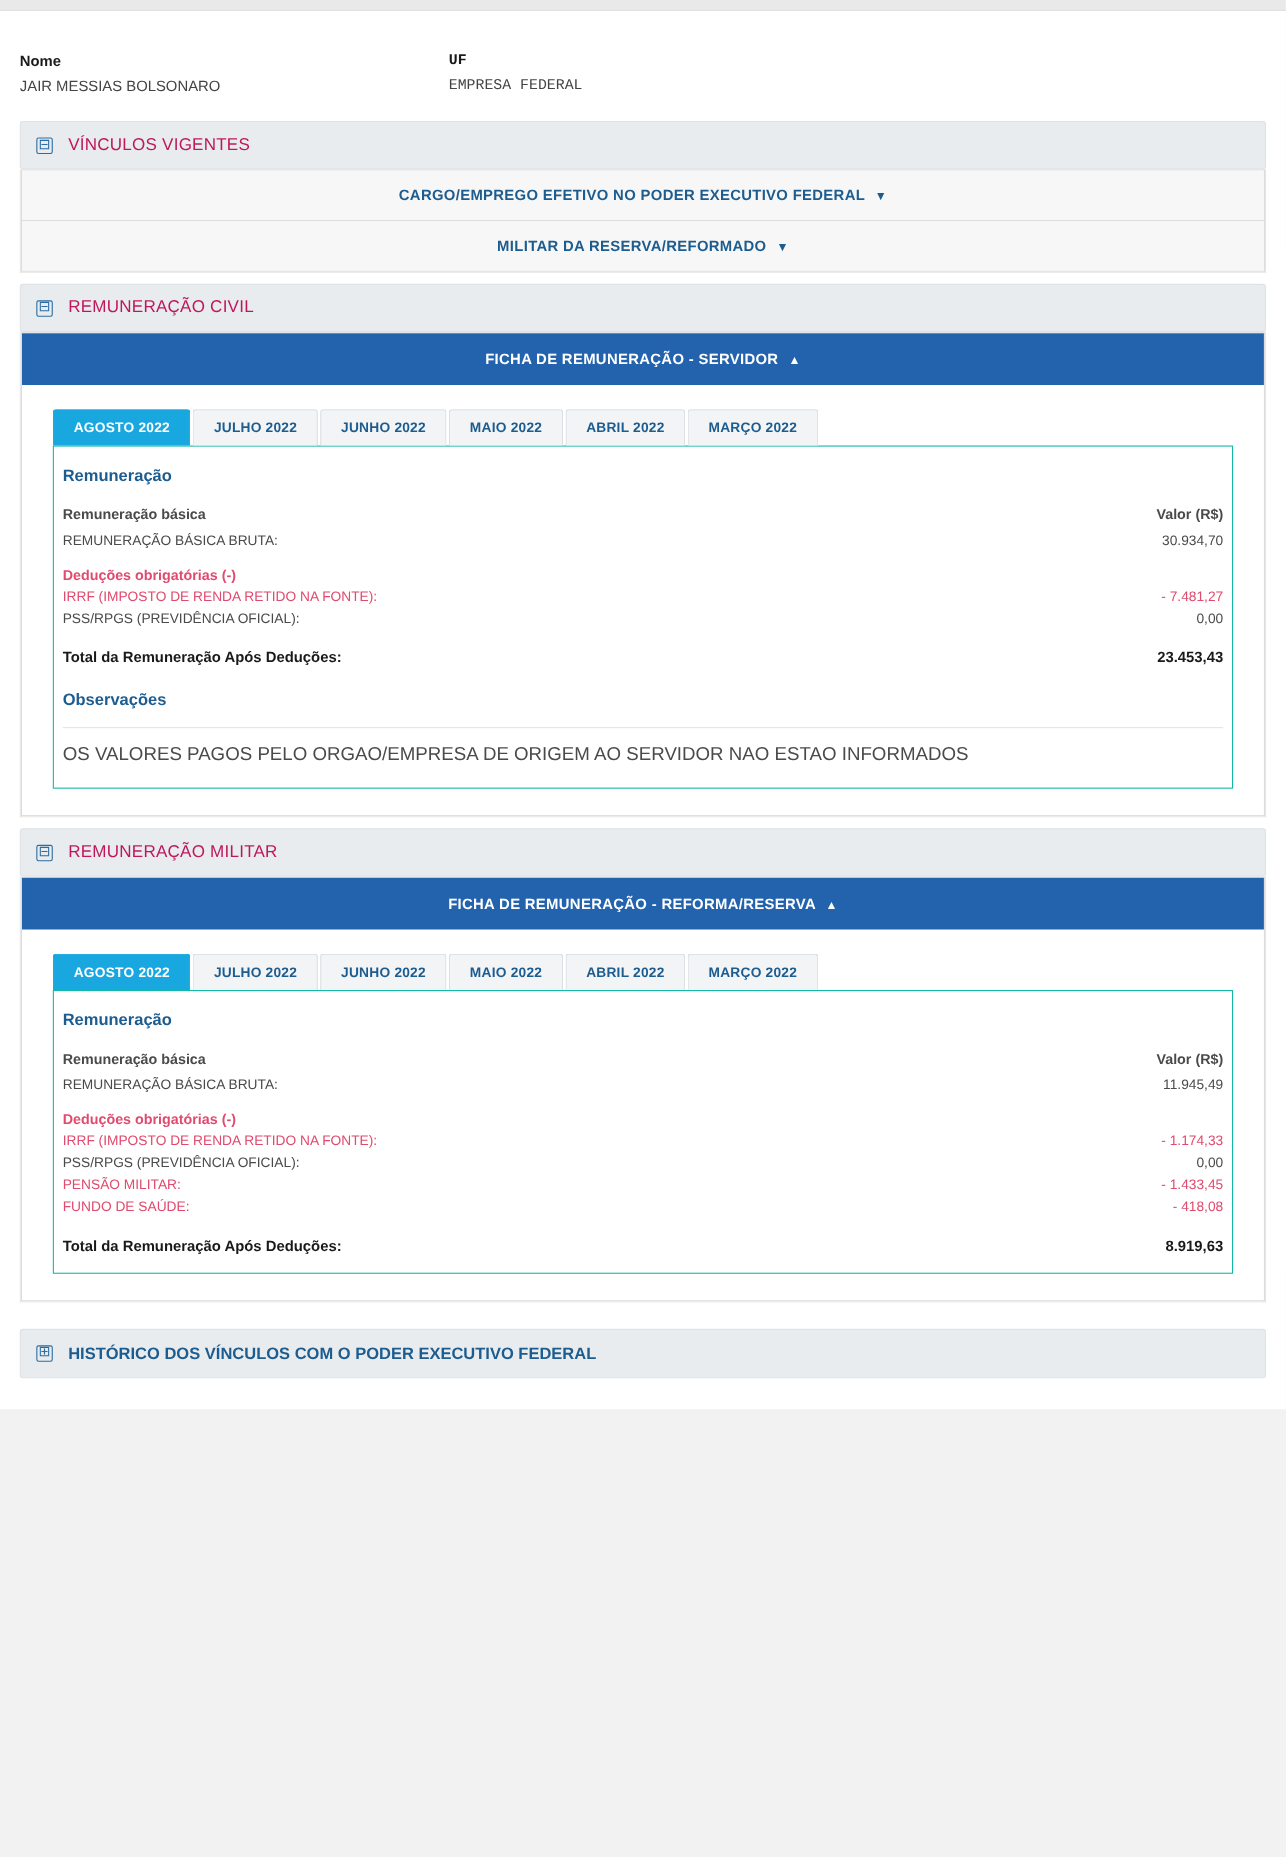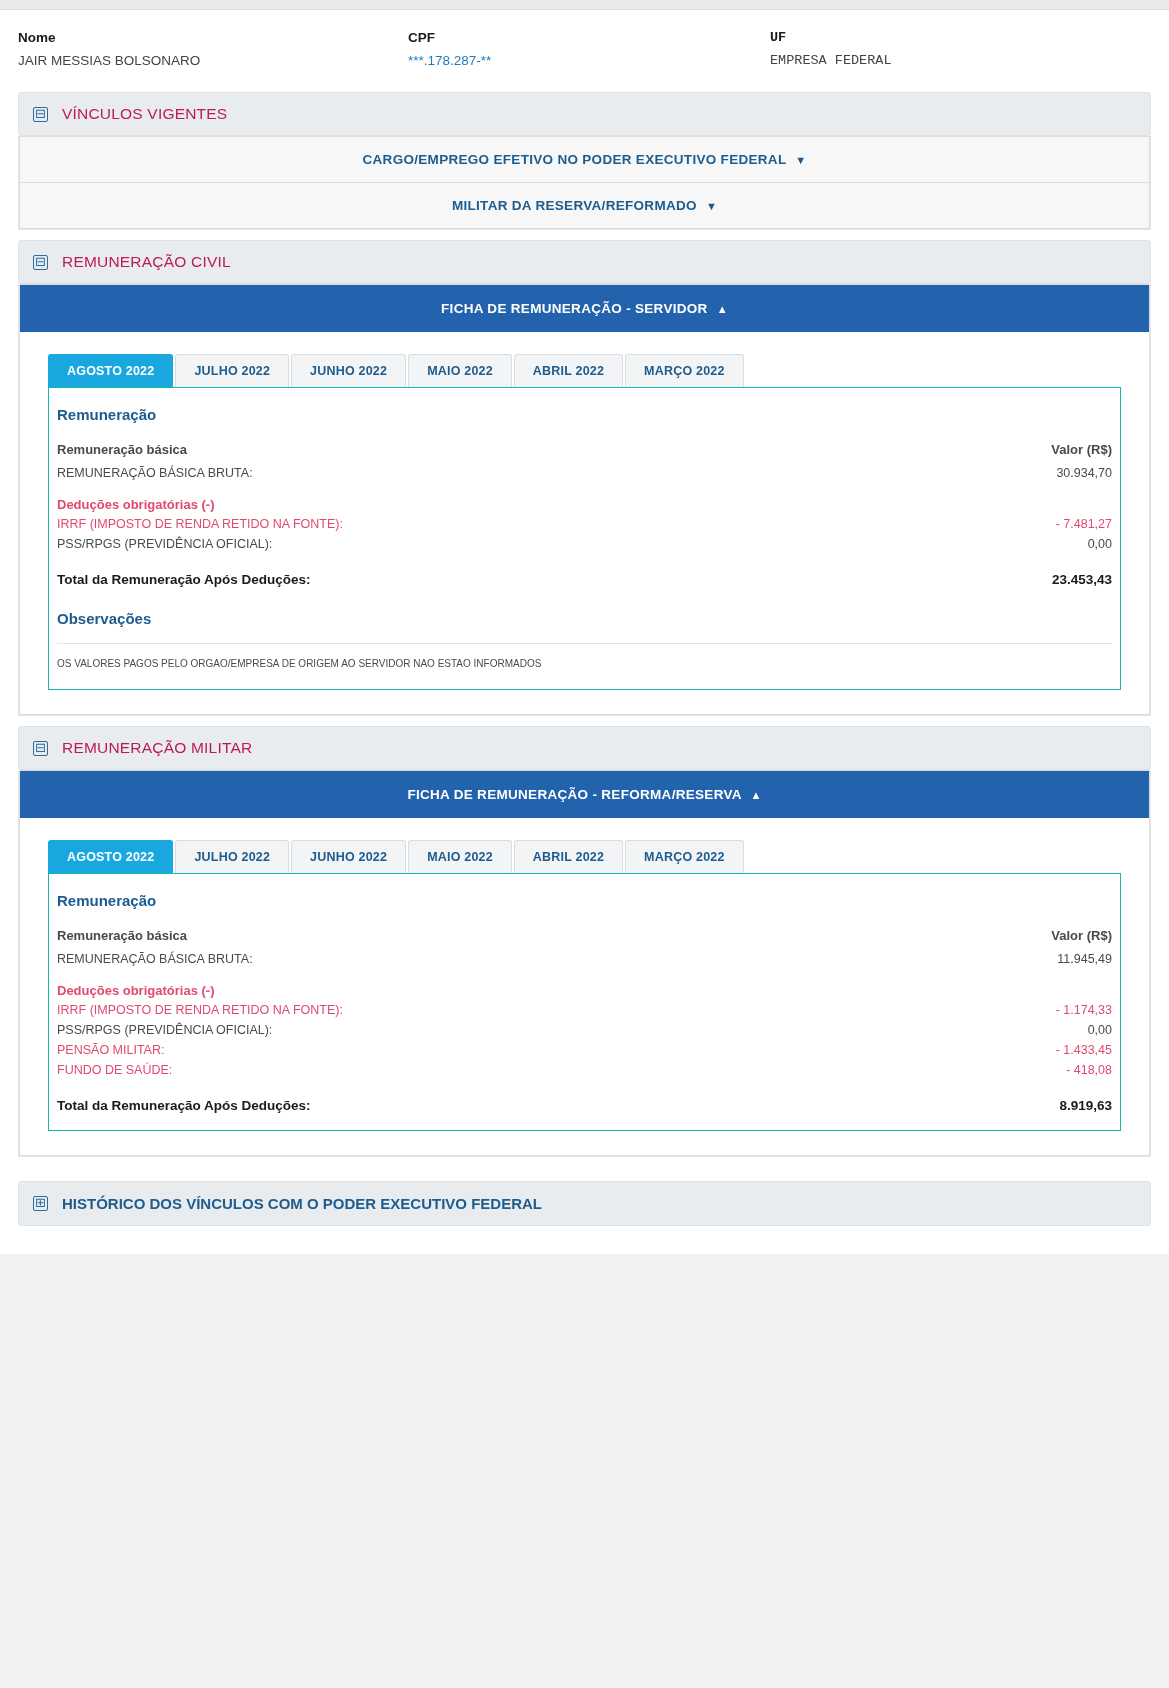--- a/index.html
+++ b/index.html
@@ -25,21 +25,21 @@
     background: #e9e9e9;
     border-bottom: 1px solid #e0e0e0;
   }
   .inner {
     padding: 0 18px;
   }
 
   
   .person-row {
     display: flex;
-    padding: 20px 0 14px 0;
+    padding: 38px 0 14px 0;
   }
   .person-col { flex: 0 0 auto; }
   .person-col.nome  { width: 390px; }
   .person-col.cpf   { width: 362px; }
   .person-col.uf    { width: auto; font-family: Liberation Mono, monospace; }
   .field-label {
     font-size: 13.5px;
     font-weight: bold;
     color: #1a1a1a;
     margin-bottom: 8px;
@@ -185,21 +185,21 @@
     font-size: 13.5px;
     margin-top: 14px;
     padding-top: 4px;
   }
   .row.total .lbl, .row.total .val { color: #1a1a1a; }
   .divider {
     border-bottom: 1px solid #e4e4e4;
     margin: 14px 0 10px 0;
   }
   .obs-text {
-    font-size: 10px;
+    font-size: 17px;
     color: #4a4a4a;
     padding: 4px 0 6px 0;
   }
   .spacer-8 { height: 8px; }
 
   
   .footer-bar {
     background: #e8ecef;
     border: 1px solid #dfe3e6;
     border-radius: 3px;
@@ -234,24 +234,20 @@
 
   <div class="topbar"></div>
 
   <div class="inner">
 
     <div class="person-row">
       <div class="person-col nome">
         <div class="field-label">Nome</div>
         <div class="field-value">JAIR MESSIAS BOLSONARO</div>
       </div>
-      <div class="person-col cpf">
-        <div class="field-label">CPF</div>
-        <div class="field-value link">***.178.287-**</div>
-      </div>
       <div class="person-col uf">
         <div class="field-label">UF</div>
         <div class="field-value">EMPRESA FEDERAL</div>
       </div>
     </div>
 
     <div class="section-bar">
       <span class="toggle-icon">⊟</span>
       <span class="section-title">VÍNCULOS VIGENTES</span>
     </div>

